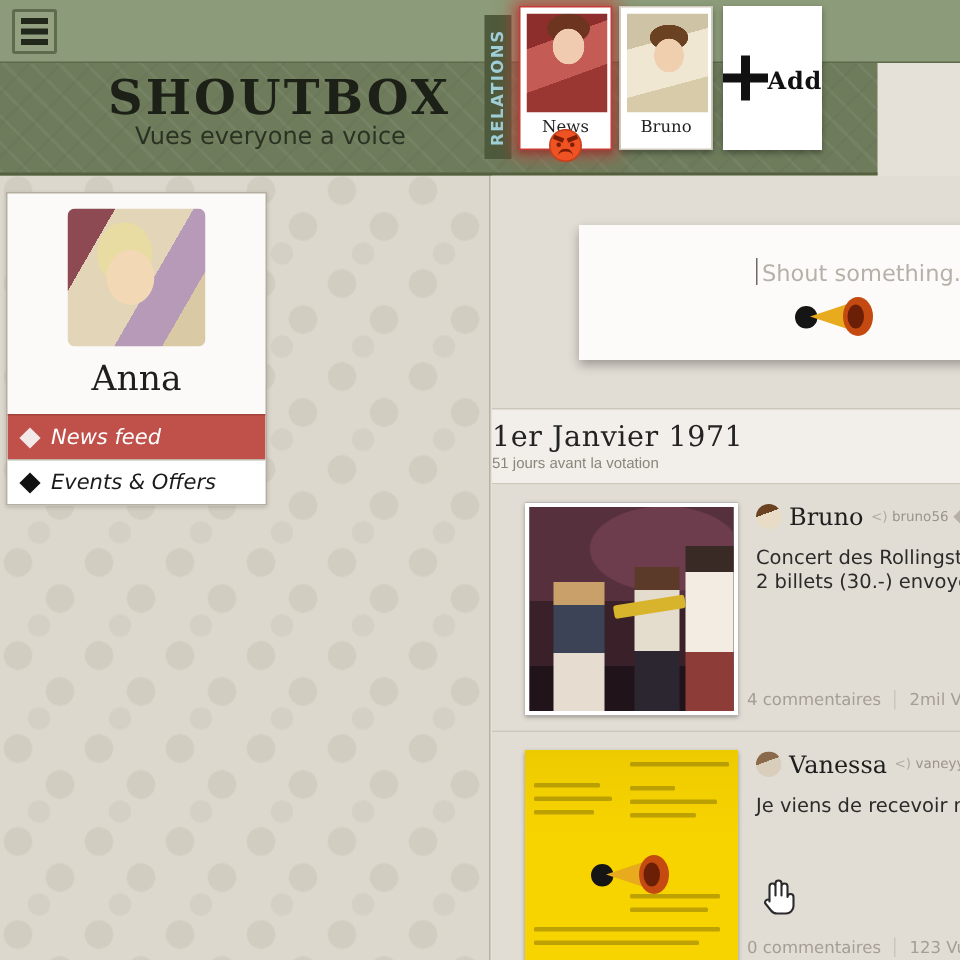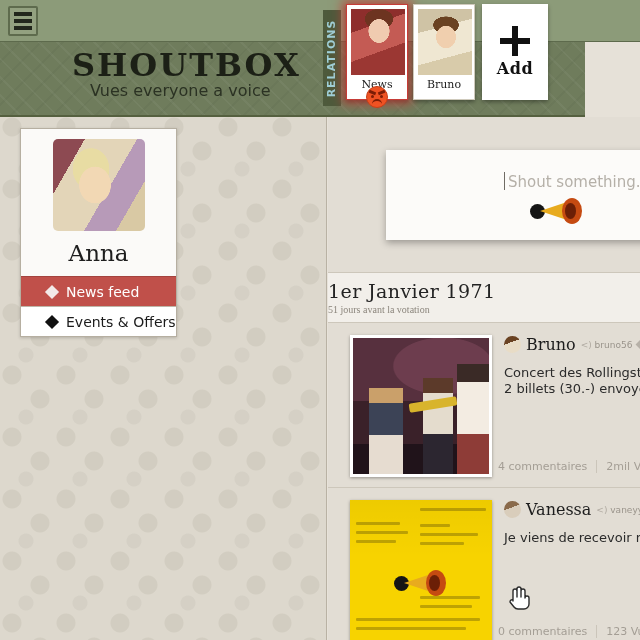--- a/index.html
+++ b/index.html
@@ -138,68 +138,69 @@
   .rel-badge .eye.r { right: 2px; }
   .rel-badge .mouth {
     position: absolute; left: 3px; bottom: 0; width: 10px; height: 5px;
     border-top: 2.5px solid #7c1d06; border-radius: 50% 50% 0 0 / 100% 100% 0 0;
   }
   .add-card {
     width: 66px; height: 96px;
     background: #fff;
     margin-top: 4px; margin-left: 7px;
     box-shadow: 0 2px 4px rgba(0,0,0,.35);
-    display: flex; flex-direction: column;
+    display: flex; flex-direction: row;
     align-items: center; justify-content: center;
     cursor: pointer;
   }
   .plus { position: relative; width: 30px; height: 30px; }
   .plus::before, .plus::after {
     content:""; position: absolute; background: #111;
   }
   .plus::before { left: 12px; top: 0; width: 6px; height: 30px; }
   .plus::after { left: 0; top: 12px; width: 30px; height: 6px; }
   .add-label {
     font-family: "DejaVu Serif", serif;
     font-weight: bold;
     font-size: 16px;
     color: #111;
     margin-top: 3px;
     letter-spacing: .5px;
   }
 
   
   .sidebar {
-    position: absolute; left: 20px; top: 128px; width: 157px;
+    position: absolute; left: 4px; top: 128px; width: 174px;
     background: #fbfaf8;
     border: 1px solid #b6afa1;
     box-shadow: 0 1px 3px rgba(0,0,0,.18);
     overflow: hidden;
   }
   .profile { padding: 10px 10px 8px 10px; }
   .profile-photo {
     width: 92px; height: 92px; margin: 0 auto;
     border-radius: 5px; overflow: hidden; position: relative;
   }
   .profile-name {
     font-family: "DejaVu Serif", serif;
     font-size: 23px;
     text-align: center;
     color: #1e1e1e;
     margin-top: 9px; margin-bottom: 2px;
   }
   .nav-item {
     display: flex; align-items: center; gap: 9px;
-    height: 30px; padding-left: 26px;
+    height: 30px; padding-left: 10px;
     border-top: 1px solid #bdb6a8;
     background: #fff;
     font-family: "DejaVu Sans", sans-serif;
     font-size: 14px;
     color: #1b1b1b;
     cursor: pointer;
+    font-style: italic;
   }
   .nav-item.active { background: #c0504a; color: #fff; border-top-color: #a3433e; }
   .dia {
     width: 10px; height: 10px; background: #111;
     transform: rotate(45deg); flex: none;
   }
   .nav-item.active .dia { background: #f3e9e8; }
 
   
   .feed {
@@ -250,21 +251,21 @@
     border-top: 1px solid #cdc7bb;
     border-bottom: 1px solid #cdc7bb;
     display: flex; flex-direction: column;
     justify-content: center;
   }
   .date-main {
     font-family: "DejaVu Serif", serif;
     font-size: 19px; color: #232323; letter-spacing: .4px;
   }
   .date-sub {
-    font-family: Liberation Serif, serif;
+    font-family: Liberation Sans, sans-serif;
     font-size: 10px; color: #8b857c; margin-top: 2px;
   }
 
   .post {
     position: relative;
     background: #e2ddd4;
     padding: 12px 0 10px 22px;
     display: flex;
     border-bottom: 1px solid #cdc7bb;
   }

